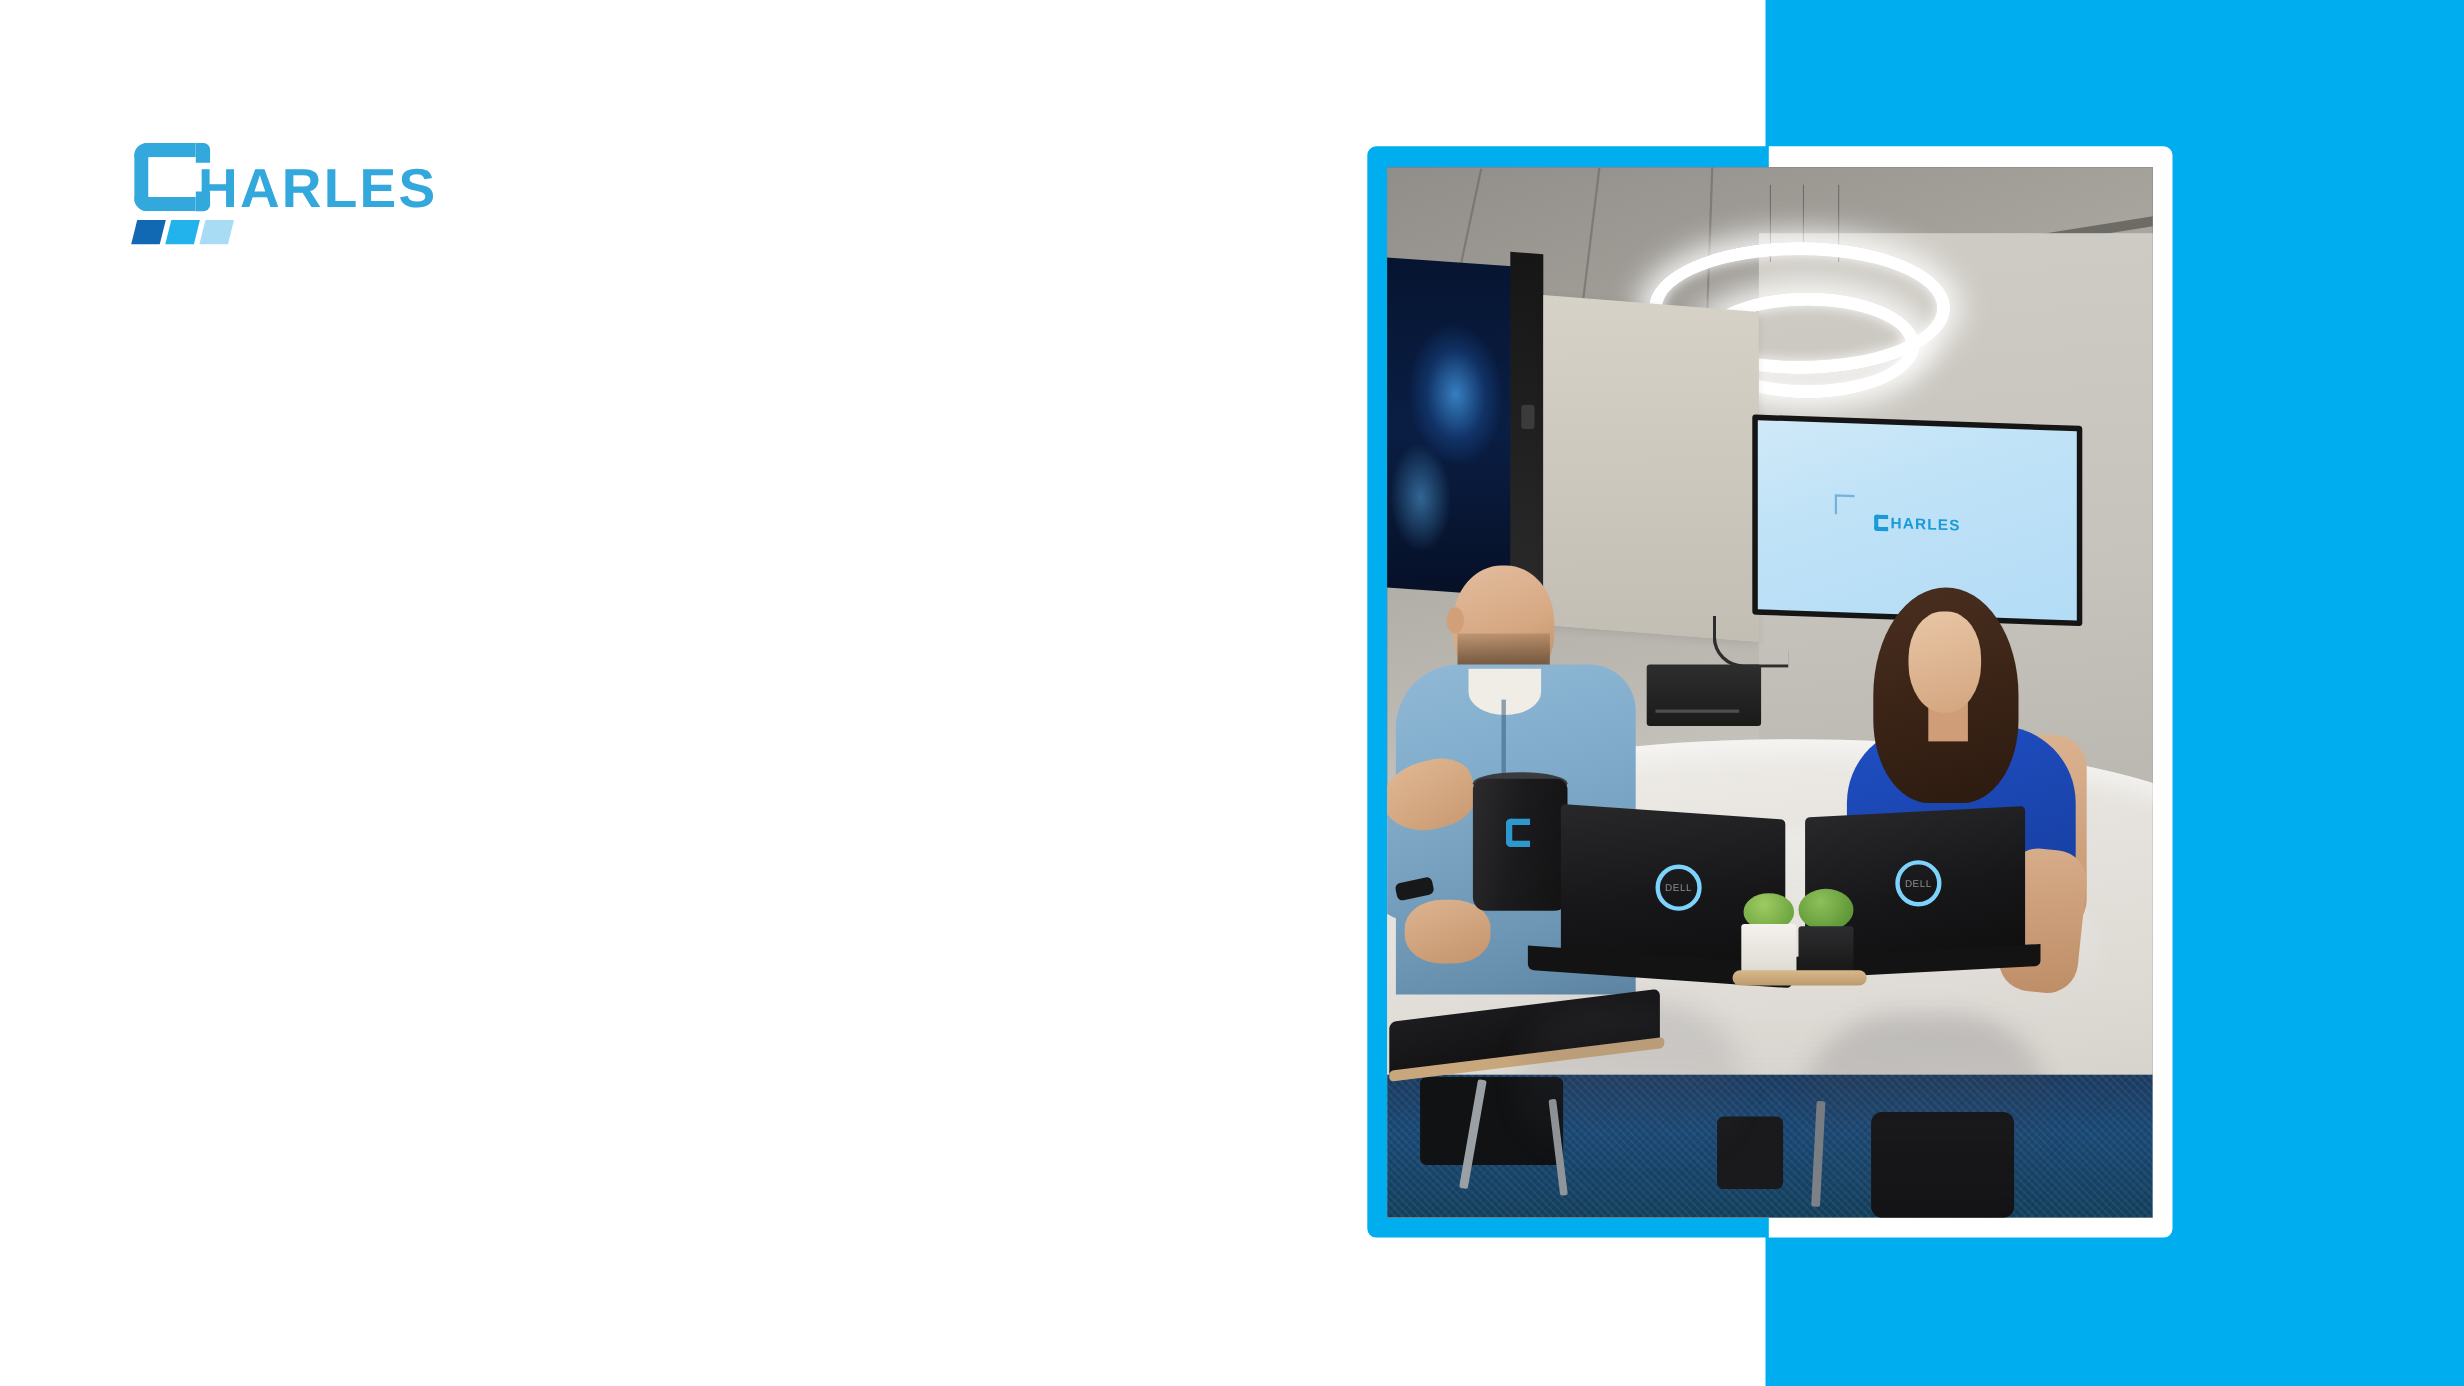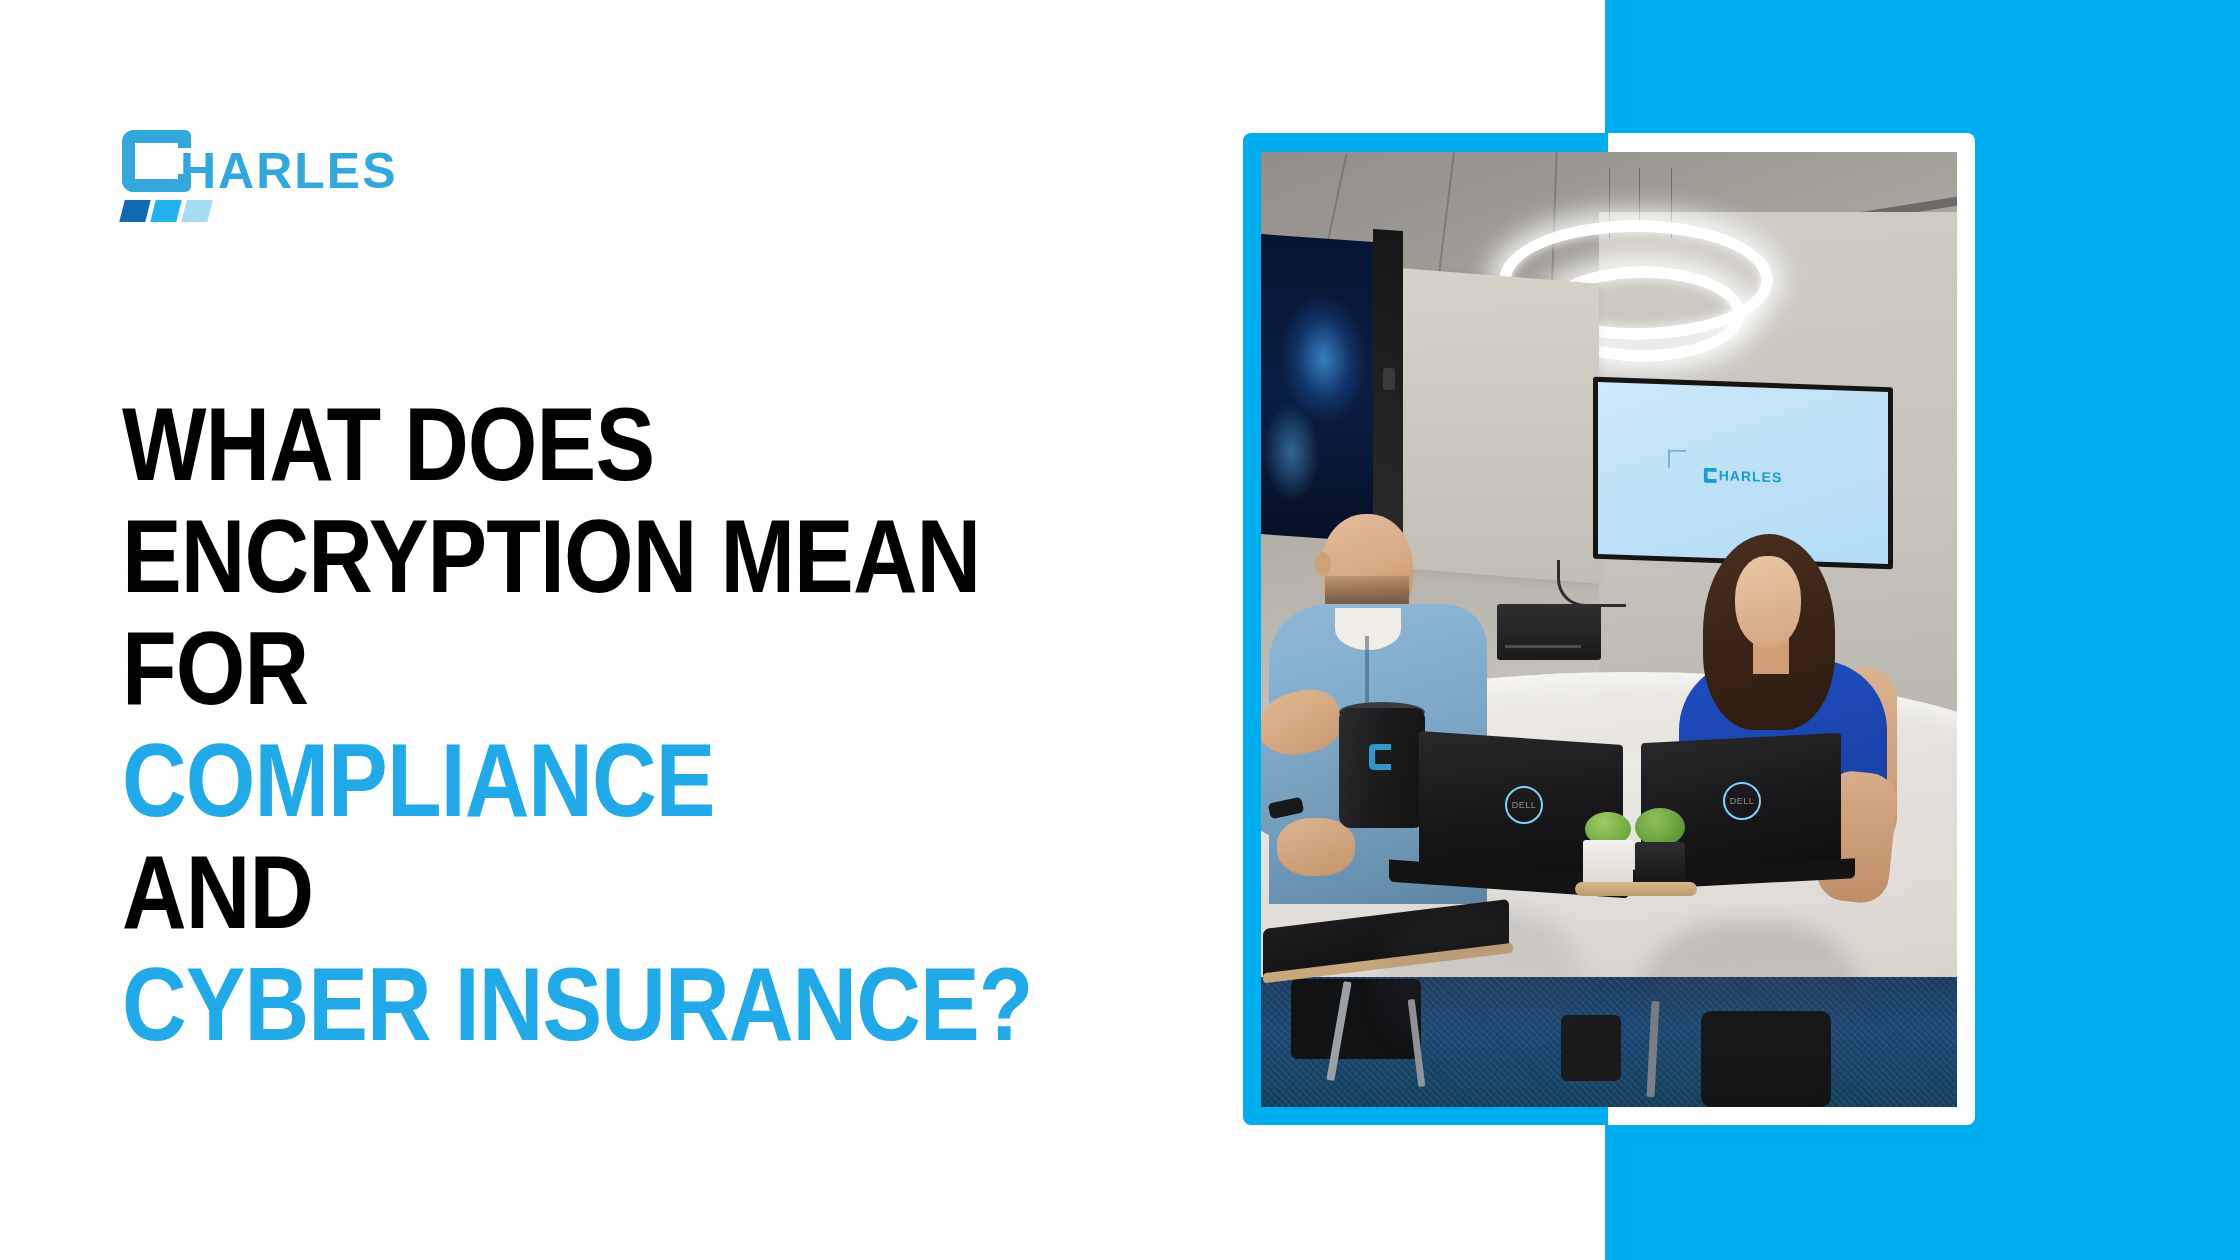--- a/index.html
+++ b/index.html
@@ -552,21 +552,21 @@
     position: absolute;
     background: #131314;
     border-radius: 0 0 5px 5px;
   }
   .ph-laptop-base.b1 { left: 128px; top: 716px; width: 240px; height: 22px; transform: skewY(4deg); }
   .ph-laptop-base.b2 { left: 372px; top: 712px; width: 222px; height: 20px; transform: skewY(-3deg); }
   .ph-dell {
     position: absolute;
     width: 34px; height: 34px;
     border-radius: 50%;
-    border: 2px solid #7dd3fc;
+    border: 4px solid #7dd3fc;
     display: flex;
     align-items: center;
     justify-content: center;
     font-family: "Liberation Sans", sans-serif;
     font-size: 9px;
     letter-spacing: .5px;
     color: #8d8d92;
   }
   .ph-dell.d1 { left: 244px; top: 634px; }
   .ph-dell.d2 { left: 462px; top: 630px; }
@@ -641,28 +641,20 @@
       <div class="logo-c"></div>
       <div class="logo-text">HARLES</div>
     </div>
     <div class="logo-bars">
       <div class="logo-bar bar-1"></div>
       <div class="logo-bar bar-2"></div>
       <div class="logo-bar bar-3"></div>
     </div>
   </div>
 
-  <div class="headline">
-    <div class="hl-line">WHAT DOES</div>
-    <div class="hl-line">ENCRYPTION MEAN</div>
-    <div class="hl-line">FOR</div>
-    <div class="hl-line accent">COMPLIANCE</div>
-    <div class="hl-line">AND</div>
-    <div class="hl-line accent">CYBER INSURANCE?</div>
-  </div>
 
   <div class="photo-frame-blue"></div>
   <div class="photo-frame-white"></div>
 
   <div class="photo">
     <div class="ph-wall"></div>
     <div class="ph-ceiling"></div>
     <div class="ph-ceiling-seam"></div>
     <div class="ph-ceiling-seam b"></div>
     <div class="ph-ceiling-seam c"></div>

